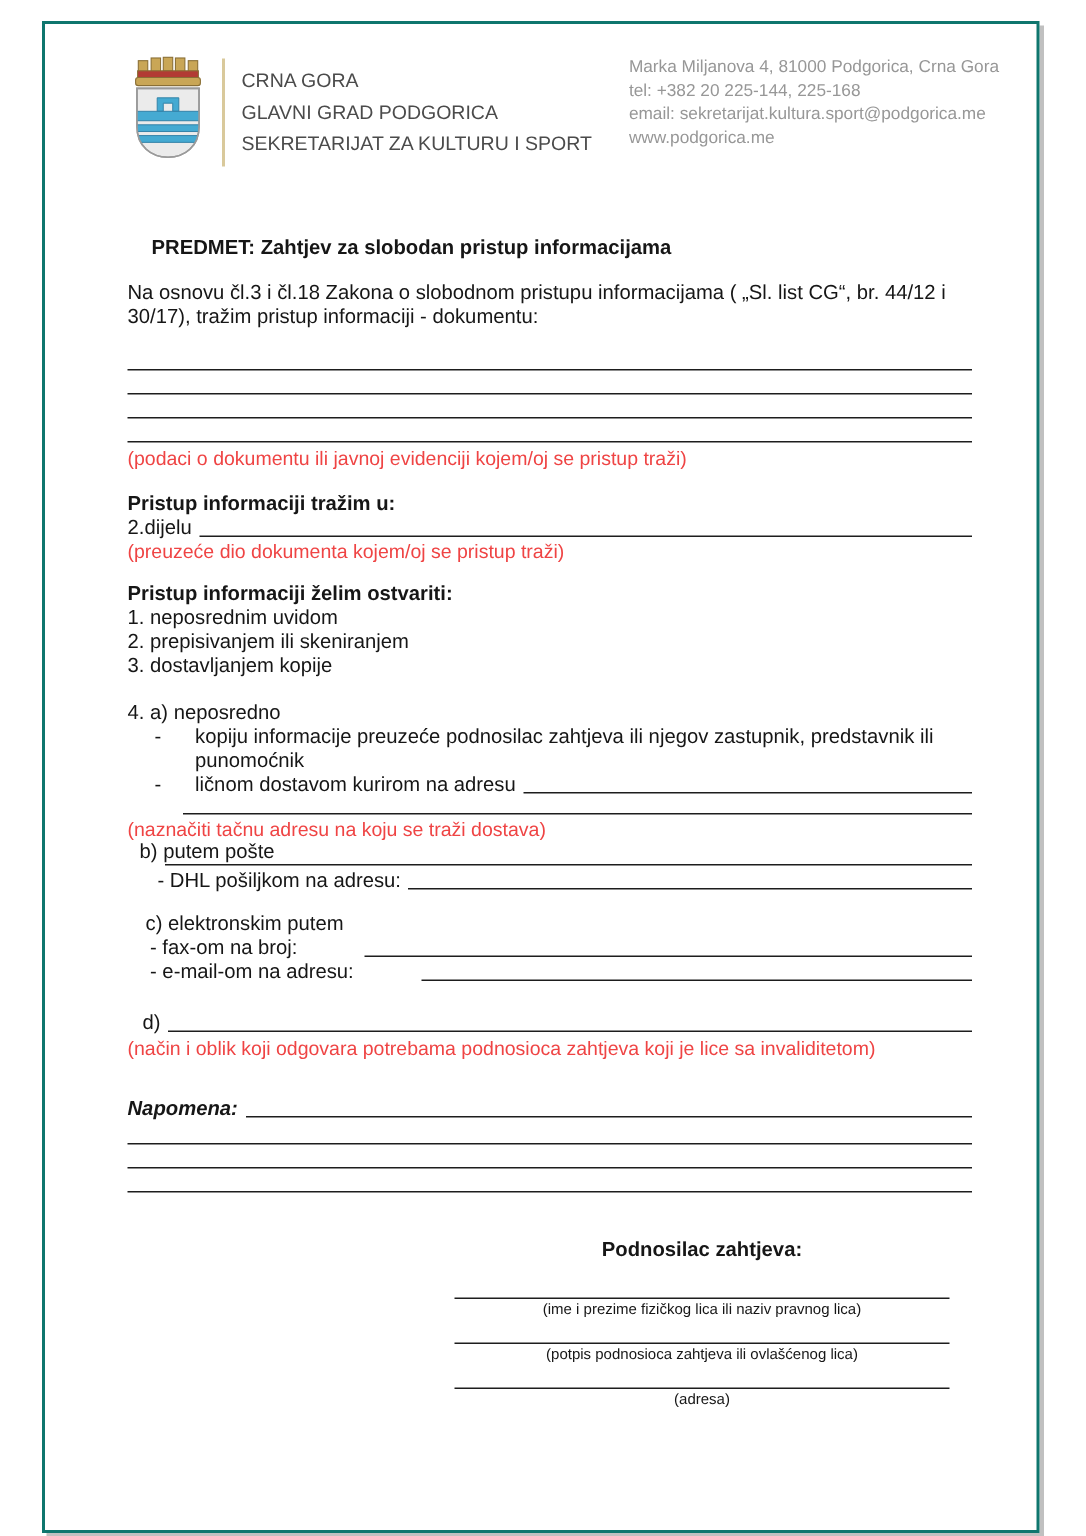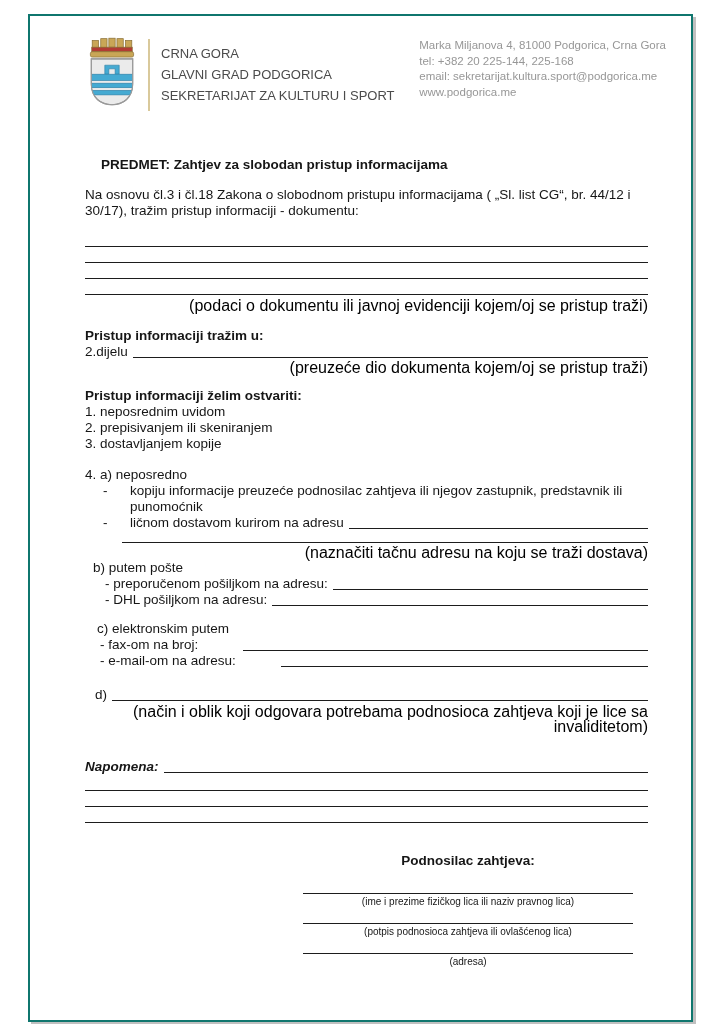--- a/index.html
+++ b/index.html
@@ -20,21 +20,21 @@
   .letterhead { display:flex; align-items:flex-start; height:88px; }
   .coa { width:54px; height:80px; flex:0 0 auto; }
   .lh-divider { width:2px; height:72px; background:#d9c99b; margin:3px 11px 0 9px; flex:0 0 auto; }
   .org { padding-top:7px; font-size:13px; line-height:21px; color:#4b4b4b; white-space:nowrap; }
   .contact { margin-left:auto; margin-right:-18px; padding-top:2px; font-size:11.5px; line-height:15.5px; color:#979797; white-space:nowrap; }
   
   .subject { font-weight:700; margin-top:33px;padding-left:16px; }
   .intro { margin-top:14px; }
   .wl-group { margin-top:12px; }
   .write-line { height:15px; border-bottom:1.6px solid #1d1d1d; }
-  .caption { text-align:right; font-size:16px; line-height:15px; color:#000000; margin-top:3px; }
+  .caption { text-align:left; font-size:13px; line-height:15px; color:#ef4444; margin-top:3px; }
   .h-bold { font-weight:700; }
   .mt15 { margin-top:15px; } .mt13 { margin-top:13px; } .mt16 { } .mt18 { margin-top:18px; }
   .row { display:flex; }
   .row .lbl { white-space:nowrap; }
   .fill { flex:1 1 auto; border-bottom:1.6px solid #1d1d1d; margin:0 0 2px 5px; }
   .dash-item { position:relative; padding-left:45px; }
   .dash-item .dash { position:absolute; left:18px; top:0; }
   .courier-extra { margin-left:37px; height:11px; border-bottom:1.6px solid #1d1d1d; }
   .ml8 { margin-left:8px; } .ml12 { margin-left:12px; } .ml15 { margin-left:15px;gap:40px; } .ml20 { margin-left:20px; } .ml10 { margin-left:10px; }
   .note-row { margin-top:25px; }
@@ -122,21 +122,20 @@
       <div class="dash-item row">
         <span class="dash">-</span>
         <span class="lbl">ličnom dostavom kurirom na adresu</span>
         <span class="fill"></span>
       </div>
       <div class="courier-extra"></div>
       <div class="caption" style="margin-top:2px;">(naznačiti tačnu adresu na koju se traži dostava)</div>
 
       <div class="ml8 mt16">b) putem pošte</div>
       <div class="row ml20">
-        <span class="lbl">- preporučenom pošiljkom na adresu:</span>
         <span class="fill"></span>
       </div>
       <div class="row ml20">
         <span class="lbl">- DHL pošiljkom na adresu:</span>
         <span class="fill"></span>
       </div>
 
       <div class="ml12 mt13">c) elektronskim putem</div>
       <div class="row ml15">
         <span class="lbl">- fax-om na broj:</span>

